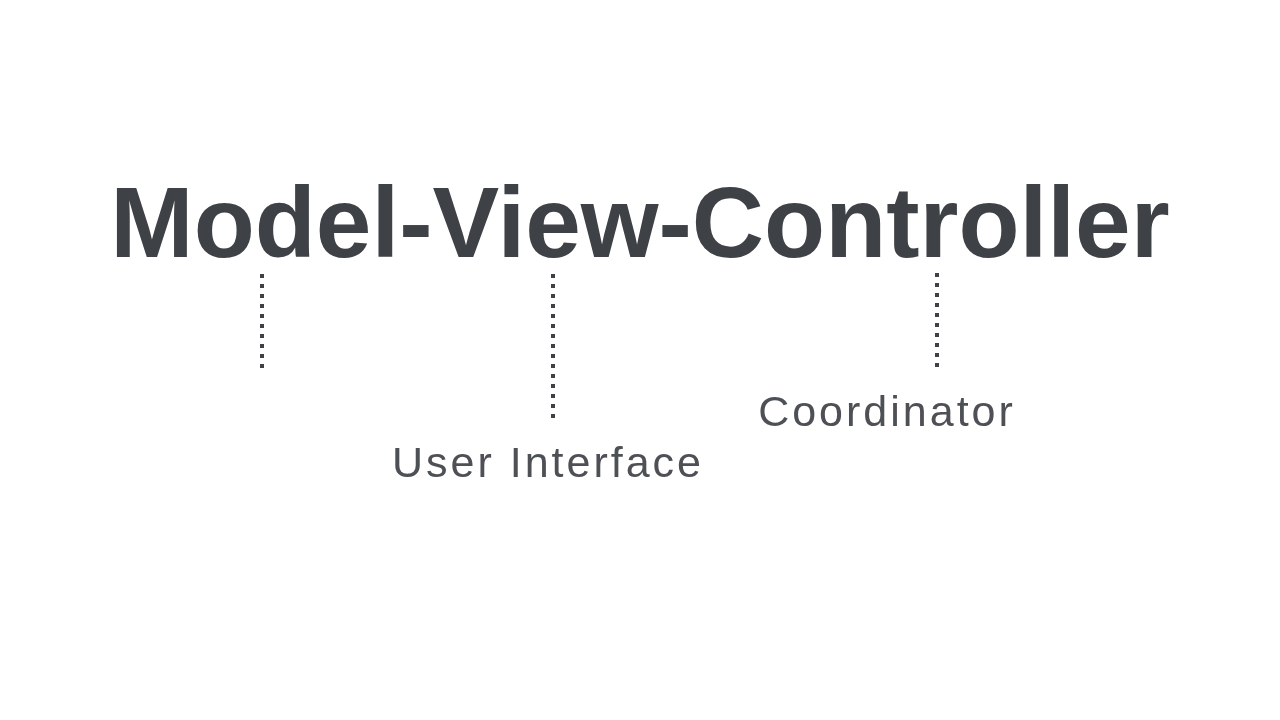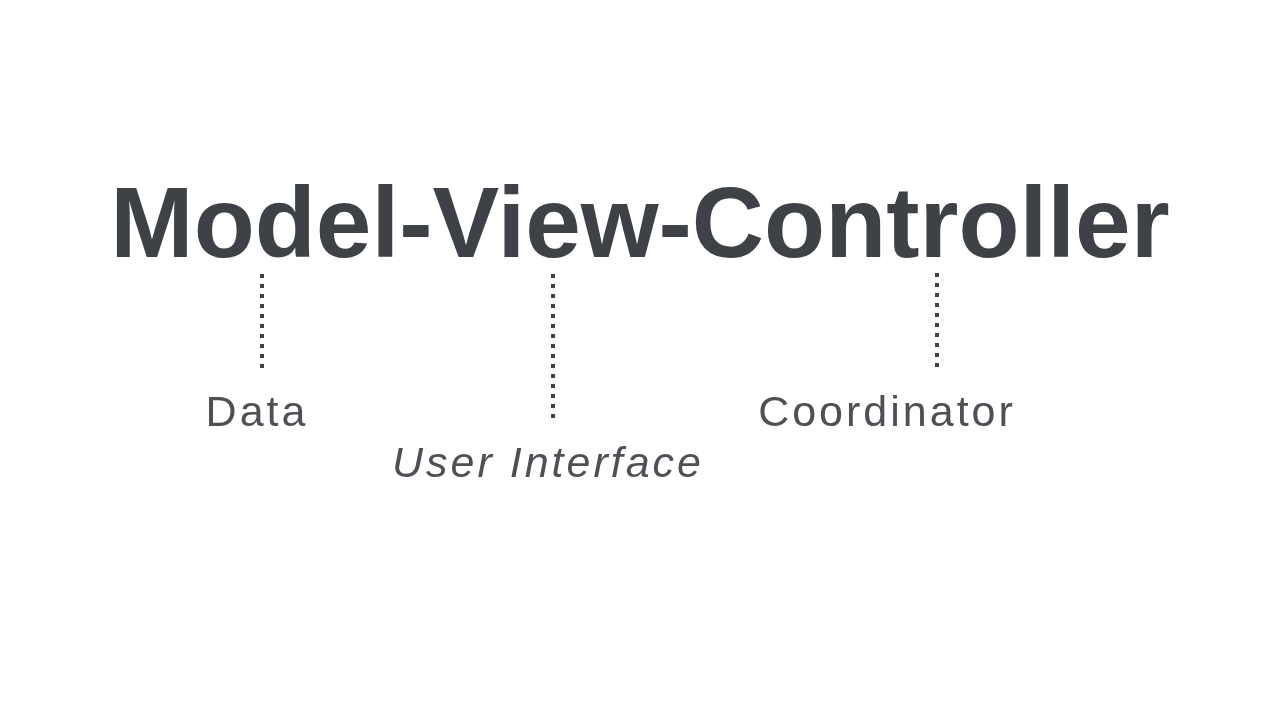--- a/index.html
+++ b/index.html
@@ -47,35 +47,34 @@
     position: absolute;
     transform: translateX(-50%);
     font-size: 43px;
     line-height: 43px;
     font-weight: 300;
     letter-spacing: 3px;
     color: var(--label-color, #4d5055);
     white-space: nowrap;
   }
   .annotation.model      { left: 257px; top: 390px; }
-  .annotation.view       { left: 548px; top: 441px; font-style: italic; }
+  .annotation.view       { left: 548px; top: 441px; }
   .annotation.controller { left: 887px; top: 390px; }
 </style>
 </head>
 <body>
 
 <div class="canvas">
 
   <h1 class="title">Model-View-Controller</h1>
 
   <div class="connector model"></div>
 
   <div class="connector view"></div>
 
   <div class="connector controller"></div>
 
-  <div class="annotation model">Data</div>
 
   <div class="annotation view">User Interface</div>
 
   <div class="annotation controller">Coordinator</div>
 
 </div>
 
 </body></html>

